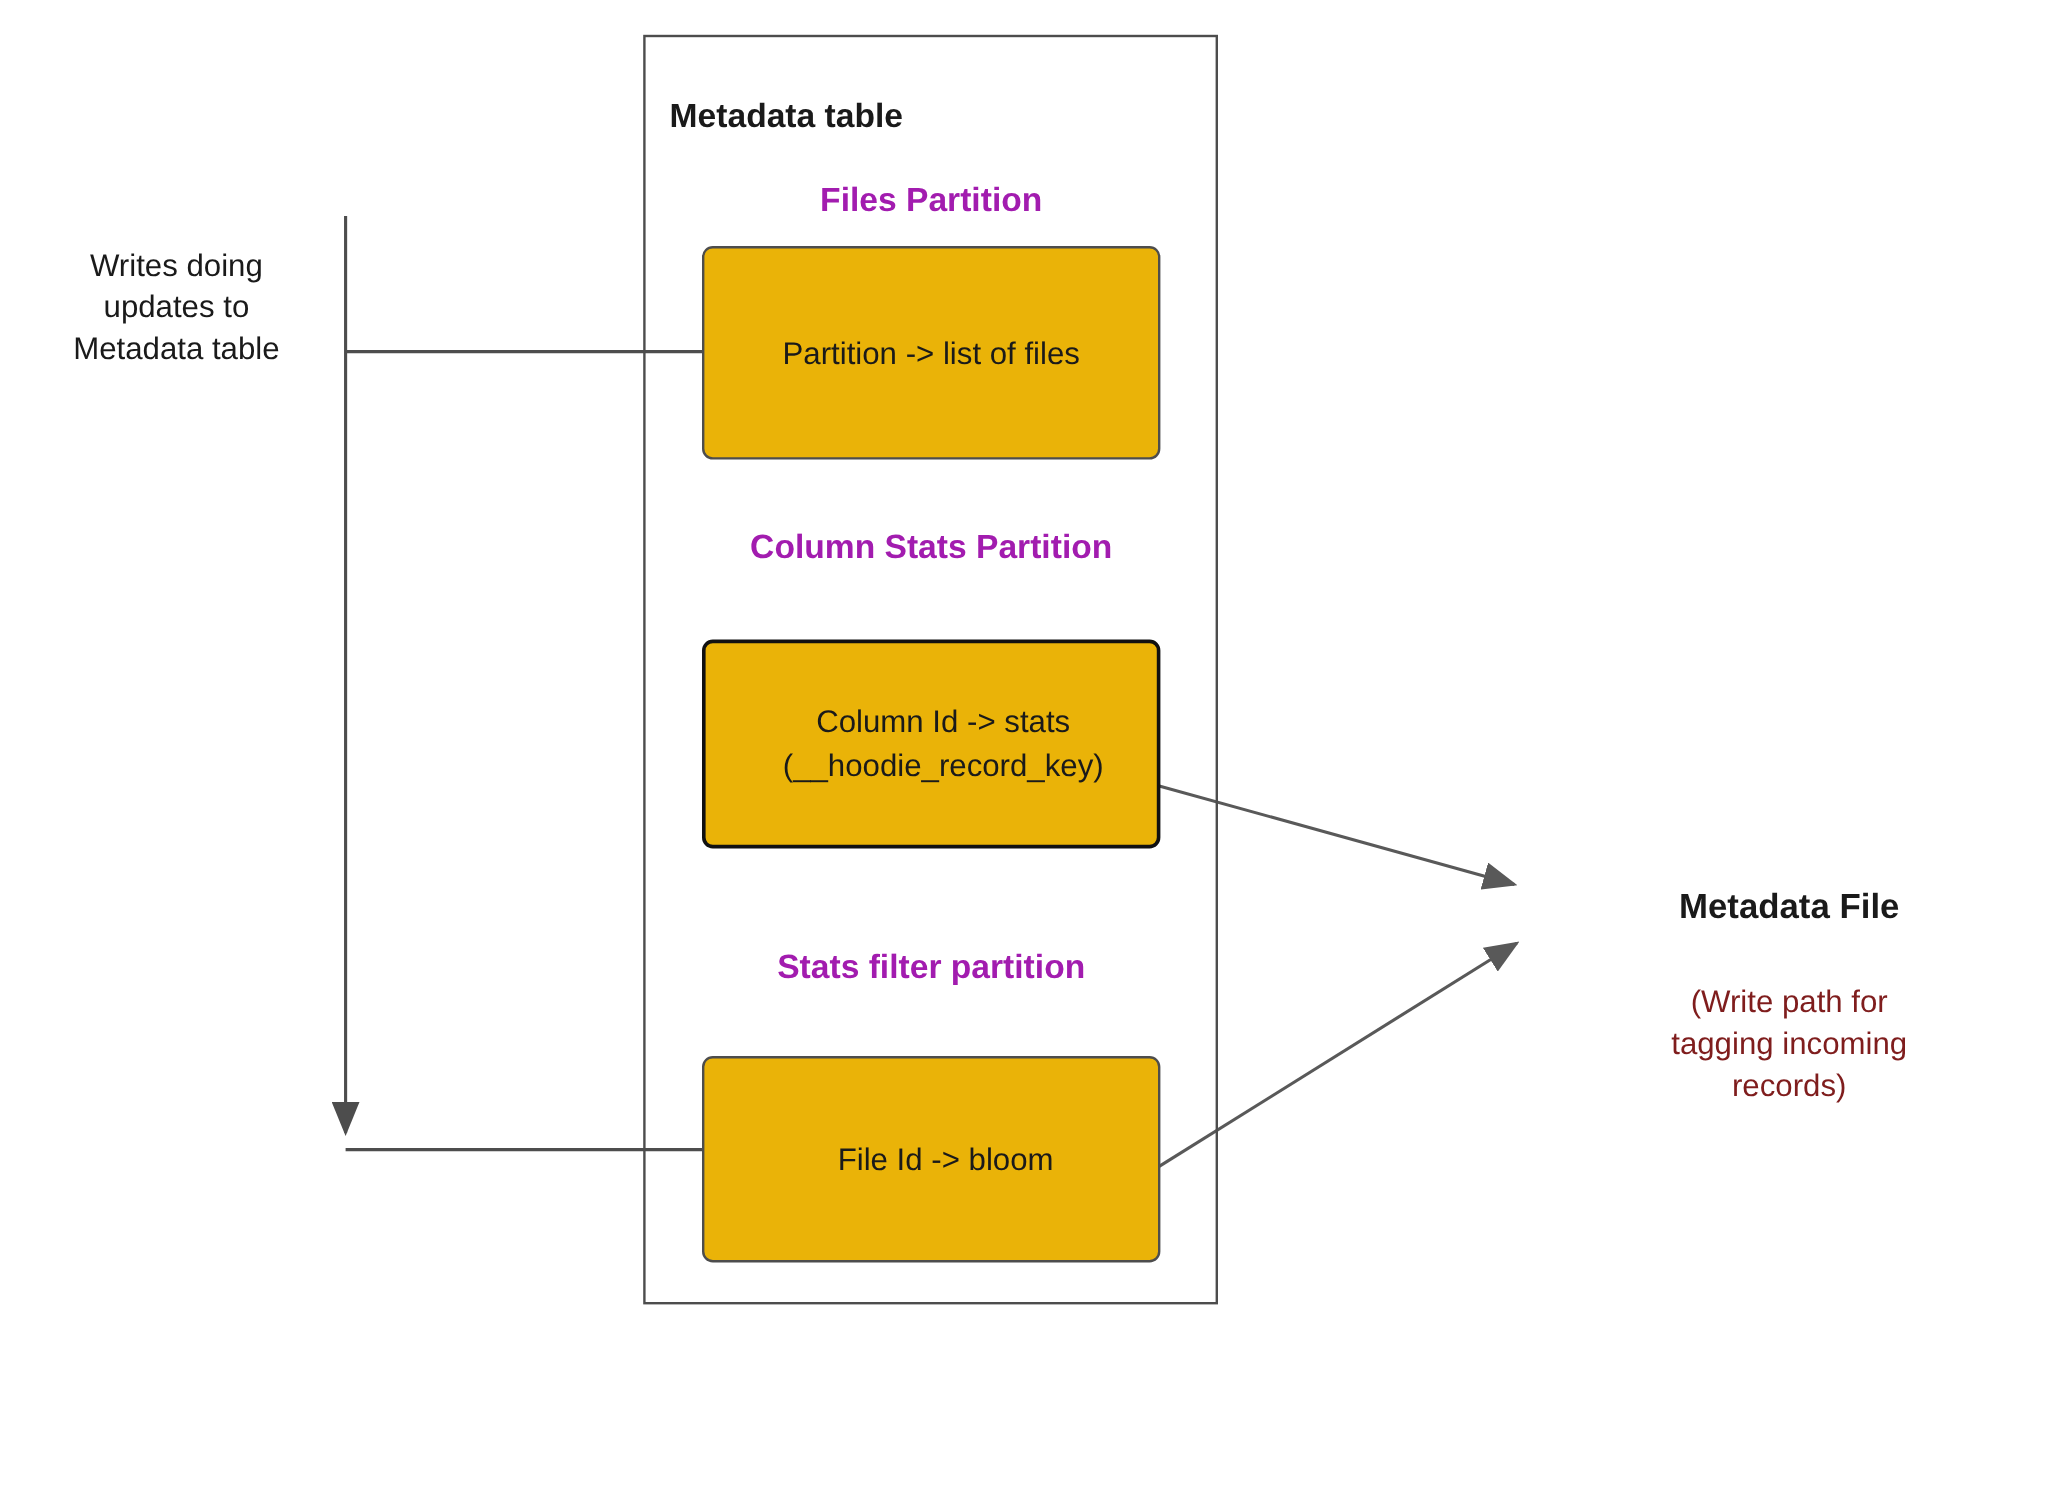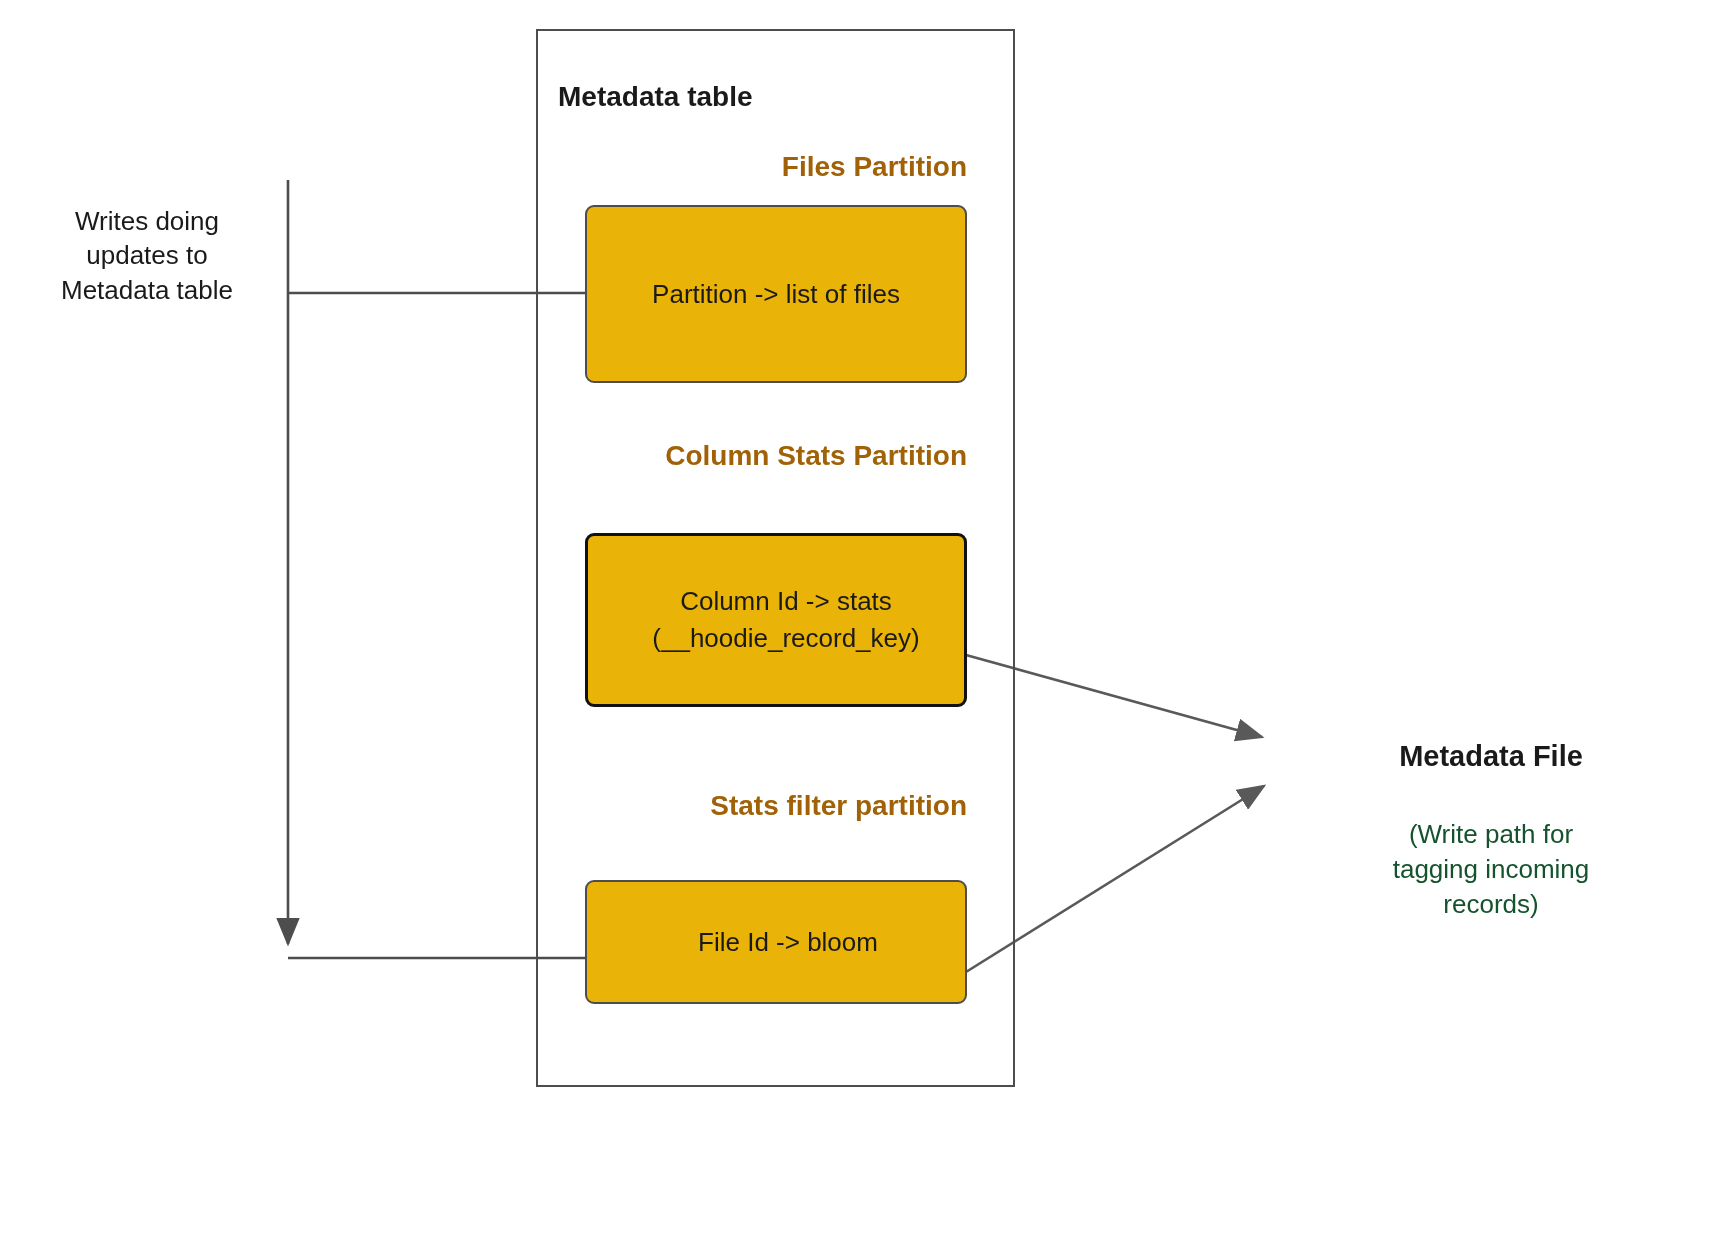--- a/index.html
+++ b/index.html
@@ -59,24 +59,24 @@
     top: 81px;
     font-size: 28px;
     font-weight: bold;
     color: #1a1a1a;
   }
   
   .section-title {
     position: absolute;
     width: 382px;
     left: 585px;
-    text-align: right;
+    text-align: center;
     font-size: 28px;
     font-weight: bold;
-    color: #a16207;
+    color: #a21caf;
     line-height: 1.38;
   }
   #files-partition-title { top: 148px; }
   #column-stats-title    { top: 437px; }
   #bloom-filter-title    { top: 787px; }
   
   .card {
     position: absolute;
     left: 585px;
     width: 382px;
@@ -98,21 +98,21 @@
     border: 2.5px solid #4d4d4d;
   }
   #column-stats-card {
     top: 533px;
     height: 174px;
     border: 3.2px solid #111111;
     padding-left: 20px;
   }
   #bloom-filter-card {
     top: 880px;
-    height: 124px;
+    height: 172px;
     border: 2.5px solid #4d4d4d;
     padding-left: 24px;
   }
   
   #metadata-index-title {
     position: absolute;
     left: 1286px;
     top: 740px;
     width: 410px;
     text-align: center;
@@ -121,21 +121,21 @@
     color: #1a1a1a;
   }
   #metadata-index-note {
     position: absolute;
     left: 1300px;
     top: 817px;
     width: 382px;
     text-align: center;
     font-size: 26px;
     font-weight: 400;
-    color: #14532d;
+    color: #7f1d1d;
     line-height: 1.35;
     white-space: pre-line;
   }
 </style>
 </head>
 <body>
 
 <div id="canvas">
 
   <svg id="wires" viewBox="0 0 1718 1244" width="1718" height="1244">

